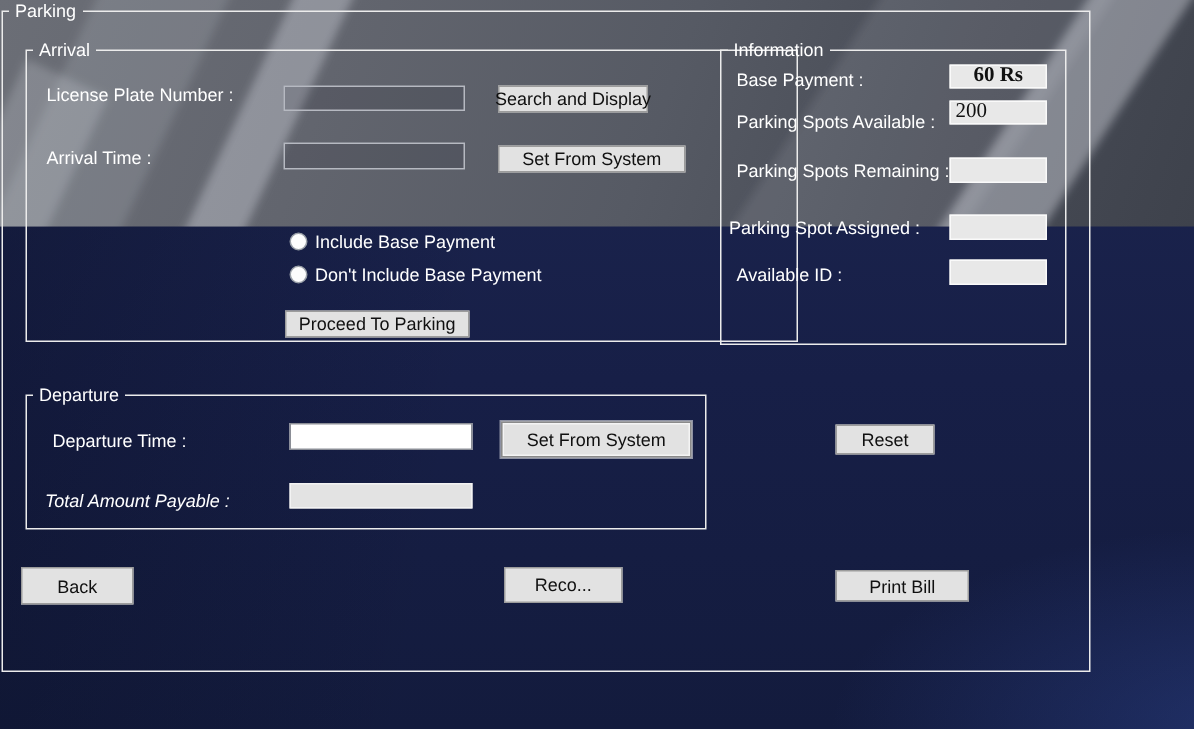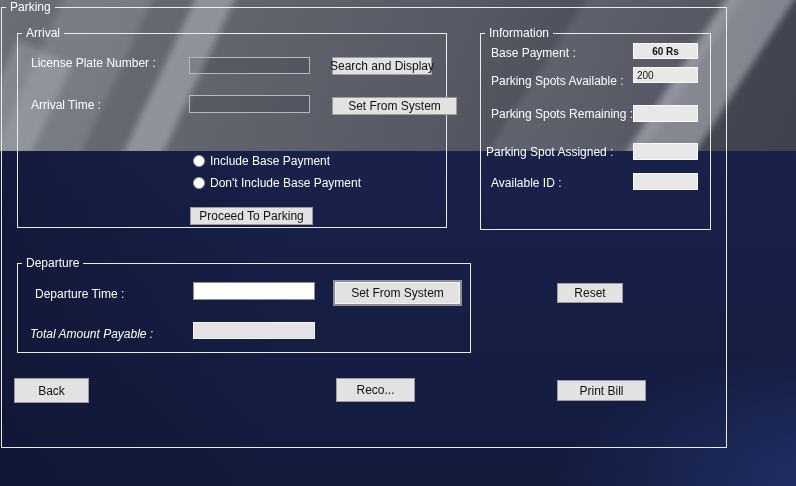--- a/index.html
+++ b/index.html
@@ -30,21 +30,21 @@
   .lbl{position:absolute;color:#fff;white-space:nowrap;line-height:13px;}
 
   .btn{
     position:absolute;display:flex;align-items:center;justify-content:center;
     background:#e2e2e2;border:1px solid #9c9c9c;color:#101010;
     font-family:"Liberation Sans",sans-serif;font-size:12px;box-sizing:border-box;cursor:default;
     white-space:nowrap;padding:0;
   }
   .btn-focus{border:1px solid #8a8a8a;box-shadow:inset 0 0 0 1px #f4f4f4, 0 0 0 1px rgba(240,240,240,.55);}
 
-  .tb{position:absolute;box-sizing:border-box;font-family:Liberation Sans, sans-serif;font-size:10px;padding:0 3px;}
+  .tb{position:absolute;box-sizing:border-box;font-family:Liberation Serif, serif;font-size:14px;padding:0 3px;}
   .tb-ghost{background:rgba(26,30,42,.14);border:1px solid #b6b9c1;color:#fff;}
   .tb-white{background:#fff;border:1px solid #8b8e96;color:#111;}
   .tb-light{background:#e8e8e8;border:1px solid #fafafa;color:#111;display:flex;align-items:center;}
   .tb-bold{font-weight:bold;justify-content:center;}
   input.tb{padding:0 3px;outline:none;}
 
   .radio{position:absolute;width:12px;height:12px;border-radius:50%;
     background:#fdfdfd;border:1px solid #9aa0a8;box-sizing:border-box;}
 </style>
 </head>
@@ -57,21 +57,21 @@
     <div class="stripe s1"></div>
     <div class="stripe s4"></div>
     <div class="stripe s3"></div>
     <div class="stripe s5"></div>
   </div>
 
   <fieldset style="left:1px;top:0;width:726px;height:448px;">
     <legend>Parking</legend>
   </fieldset>
 
-  <fieldset style="left:17px;top:26px;width:430px;height:202px;">
+  <fieldset style="left:17px;top:26px;width:515px;height:202px;">
     <legend>Arrival</legend>
   </fieldset>
 
   <fieldset style="left:480px;top:26px;width:231px;height:204px;">
     <legend>Information</legend>
   </fieldset>
 
   <fieldset style="left:17px;top:256px;width:454px;height:97px;">
     <legend>Departure</legend>
   </fieldset>

